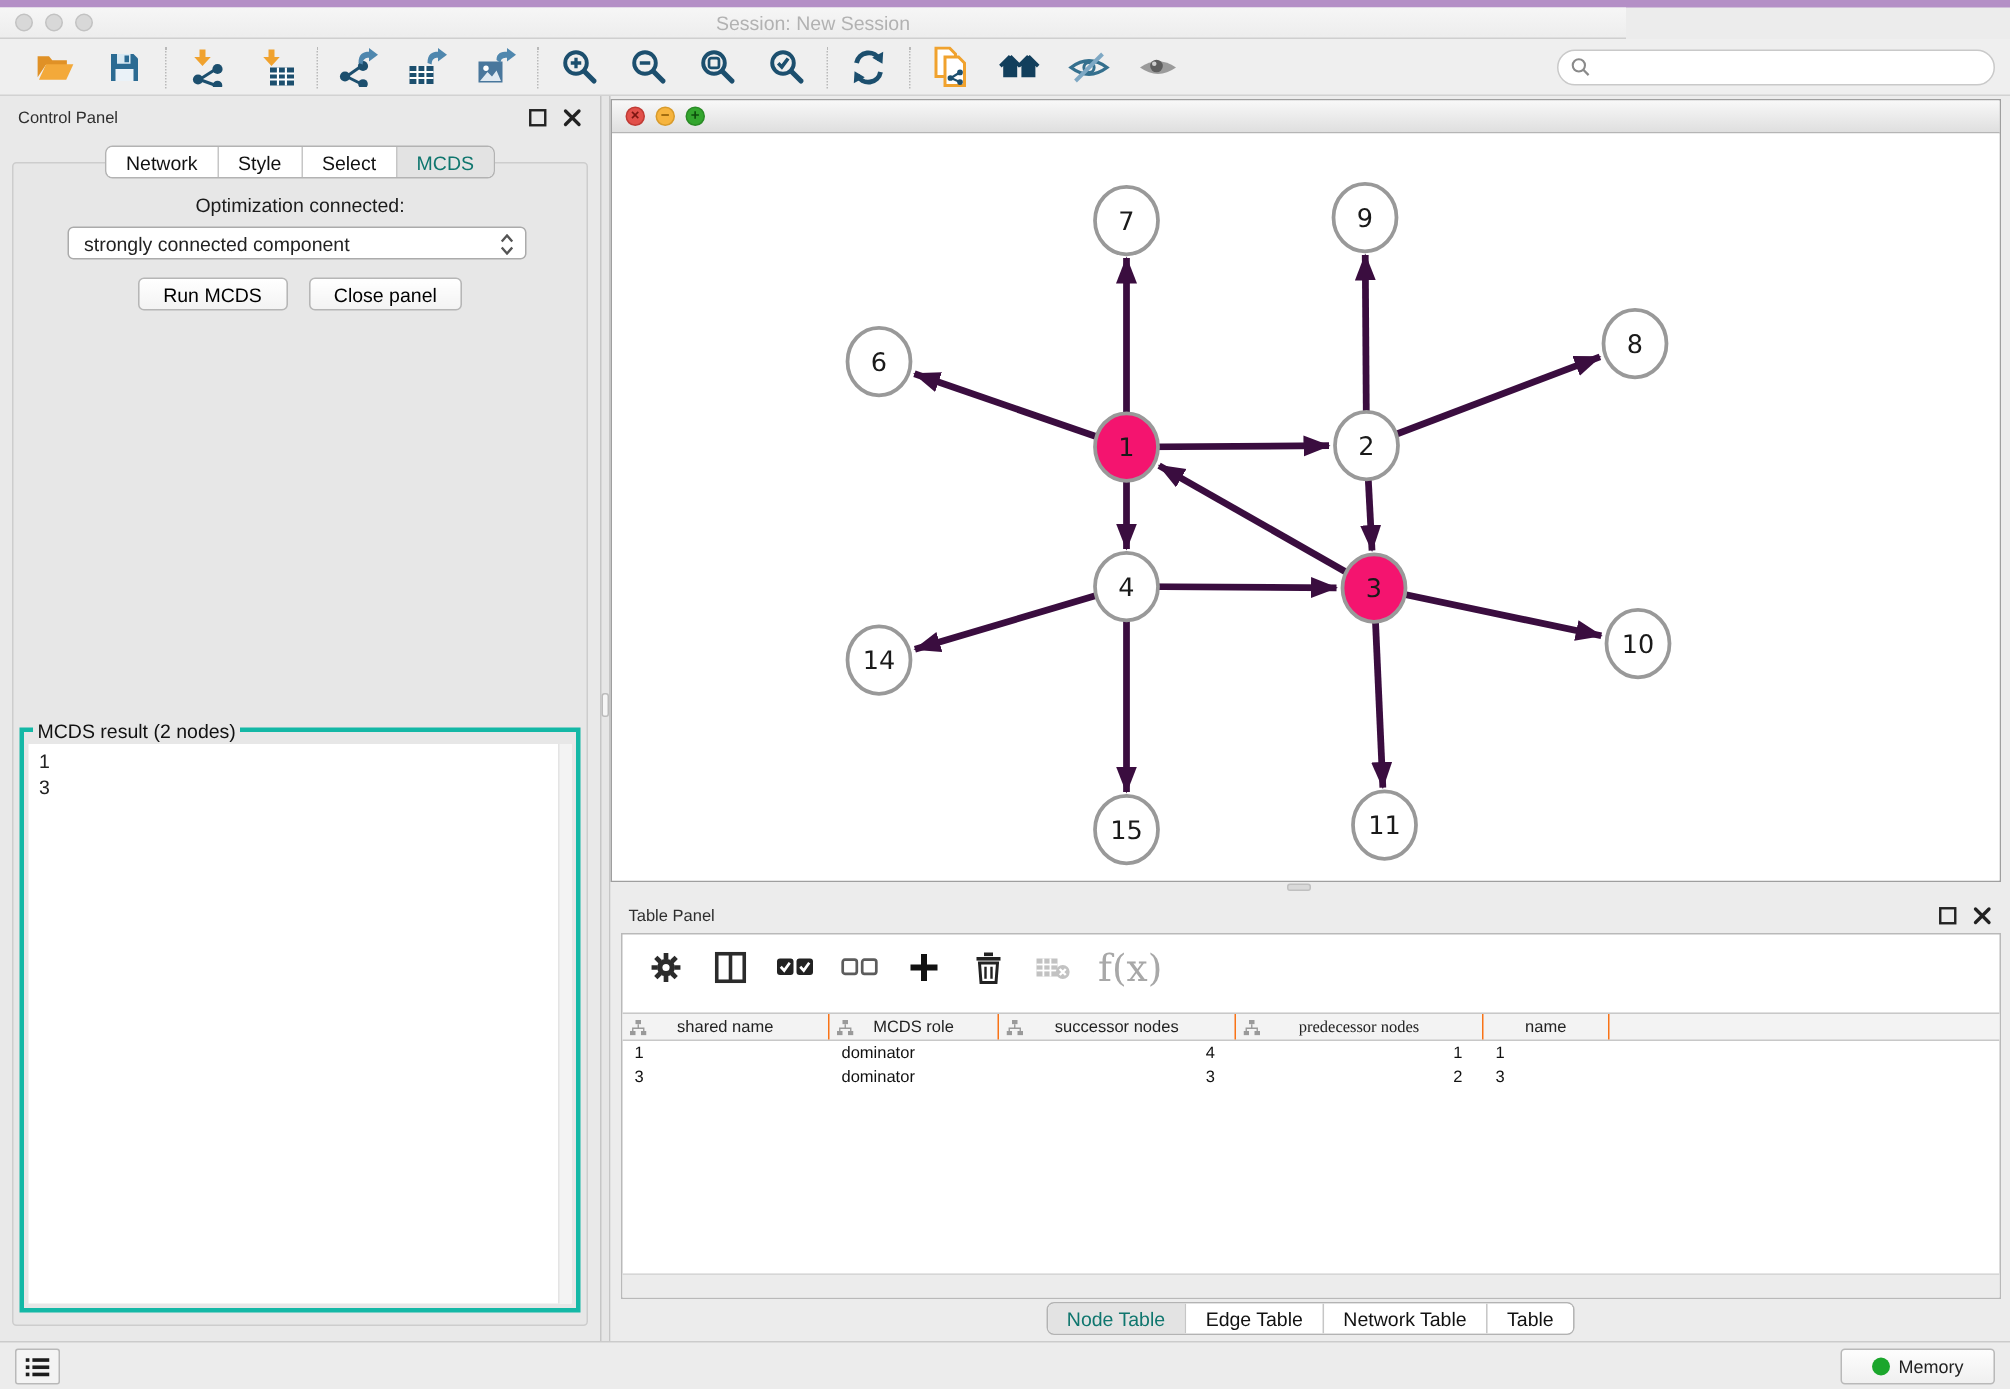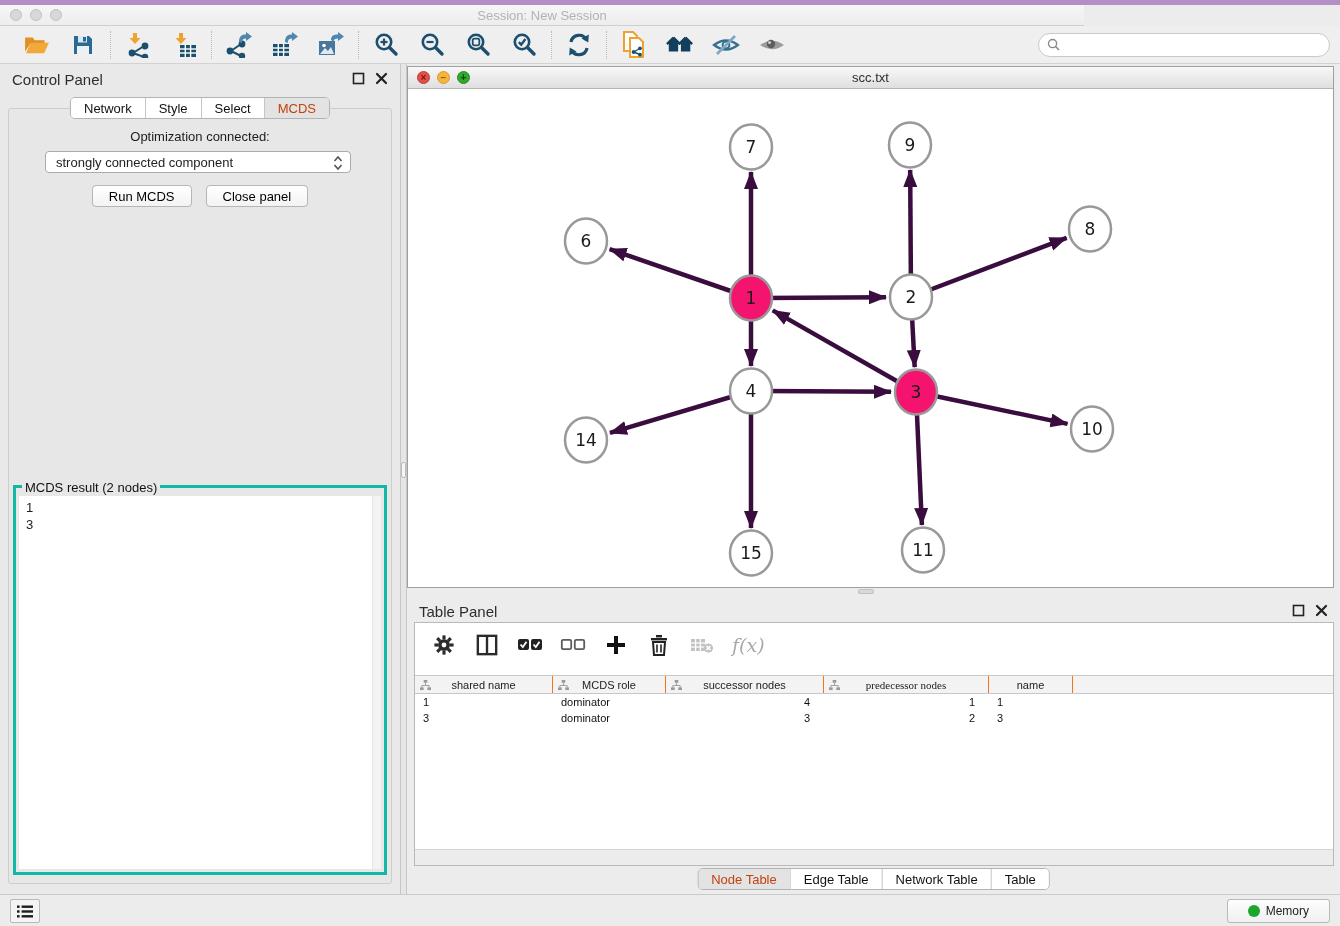--- a/index.html
+++ b/index.html
@@ -43,36 +43,36 @@
     display:flex; align-items:center; padding:0 8px;
   }
   .search-box input {
     border:none; outline:none; background:transparent; flex:1;
     font-size:12px; font-family:"Liberation Sans",sans-serif; margin-left:5px;
   }
 
   
   .control-panel { left:0; top:64px; width:400px; height:830px; background:#e9e9e9; }
   .cp-header { position:absolute; left:0; top:0; width:100%; height:30px; display:flex; align-items:center; }
-  .panel-title { font-size:15px; color:#2e2e2e; margin-left:12px; }
+  .panel-title { font-size:11px; color:#2e2e2e; margin-left:12px; }
   .panel-header-icons { position:absolute; right:12px; top:8px; display:flex; gap:10px; }
   .ph-icon { width:13px; height:13px; cursor:pointer; }
 
   .seg-tabs {
     position:absolute; display:inline-flex;
     border:1px solid #b3b3b3; border-radius:5px; overflow:hidden;
     background:#fff; height:22px; z-index:3;
   }
   .seg-tab {
     font-size:13px; padding:2px 13px; background:#fff; color:#111;
     border-left:1px solid #c6c6c6; display:flex; align-items:center; cursor:pointer;
     white-space:nowrap;
   }
   .seg-tab:first-child { border-left:none; }
-  .seg-tab.selected { background:#e3e3e3; color:#c2410c; }
+  .seg-tab.selected { background:#e3e3e3; color:#0f766e; }
   .cp-tabs { left:50%; transform:translateX(-50%); top:33px; }
 
   .cp-body {
     position:absolute; left:8px; right:8px; top:44px; bottom:10px;
     background:#e7e7e7; border:1px solid #cdcdcd; border-radius:3px;
   }
   .opt-label { position:absolute; top:20px; left:0; right:0; text-align:center; font-size:13px; color:#1c1c1c; }
   .criterion-select {
     position:absolute; left:36px; right:40px; top:42px; height:22px;
     background:#fff; border:1px solid #ababab; border-radius:4px;
@@ -135,21 +135,21 @@
 
   
   .table-panel { left:407px; top:596px; width:933px; height:298px; background:#ececec; }
   .tp-content {
     position:absolute; left:7px; right:6px; top:26px; height:244px;
     background:#fff; border:1px solid #b9b9b9;
   }
   .tp-toolbar { position:absolute; left:0; top:0; right:0; height:44px;
     display:flex; align-items:center; gap:17px; padding-left:16px; }
   .tp-tbtn { width:26px; height:26px; display:flex; align-items:center; justify-content:center; cursor:pointer; }
-  .fx-label { font-size:19px; font-style:italic; color:#a8a8a8; font-family:"DejaVu Serif",serif; cursor:default; }
+  .fx-label { font-size:25px; color:#a8a8a8; font-family:"DejaVu Serif",serif; cursor:default; }
   .tbl { position:absolute; left:0; right:0; top:52px; }
   .tbl-header { display:flex; height:19px; background:#f3f3f3;
     border-top:1px solid #c8c8c8; border-bottom:1px solid #c8c8c8; }
   .th { position:relative; border-right:1px solid #f97316; font-size:11px; color:#222;
         display:flex; align-items:center; justify-content:center; cursor:pointer; }
   .th .tree-ico { position:absolute; left:5px; top:4px; }
   .tr { display:flex; height:16px; }
   .td { font-size:11px; color:#111; display:flex; align-items:center; cursor:pointer; }
   .tp-footer { position:absolute; left:0; right:0; bottom:0; height:16px;
     background:#ececec; border-top:1px solid #d6d6d6; }
@@ -398,21 +398,20 @@
     <div class="h-grip"></div>
   </div>
 
 <div class="abs network-window">
   <div class="nw-titlebar">
     <div class="nw-lights">
       <span class="nwl red">×</span>
       <span class="nwl yellow">−</span>
       <span class="nwl green">+</span>
     </div>
-    <div class="nw-title">scc.txt</div>
   </div>
   <div class="nw-canvas">
     <svg id="graph-svg" width="925" height="498" viewBox="0 0 925 498">
         <defs>
           <marker id="arrow" markerUnits="userSpaceOnUse" markerWidth="20" markerHeight="16" refX="17" refY="7" orient="auto">
             <path d="M0 0 L18 7 L0 14 Z" fill="#3a0d3f"></path>
           </marker>
         </defs>
         <line x1="343" y1="209" x2="343" y2="83" stroke="#3a0d3f" stroke-width="4.5" marker-end="url(#arrow)"></line>
         <line x1="343" y1="209" x2="201.6297551367008" y2="160.1630063199512" stroke="#3a0d3f" stroke-width="4.5" marker-end="url(#arrow)"></line>

